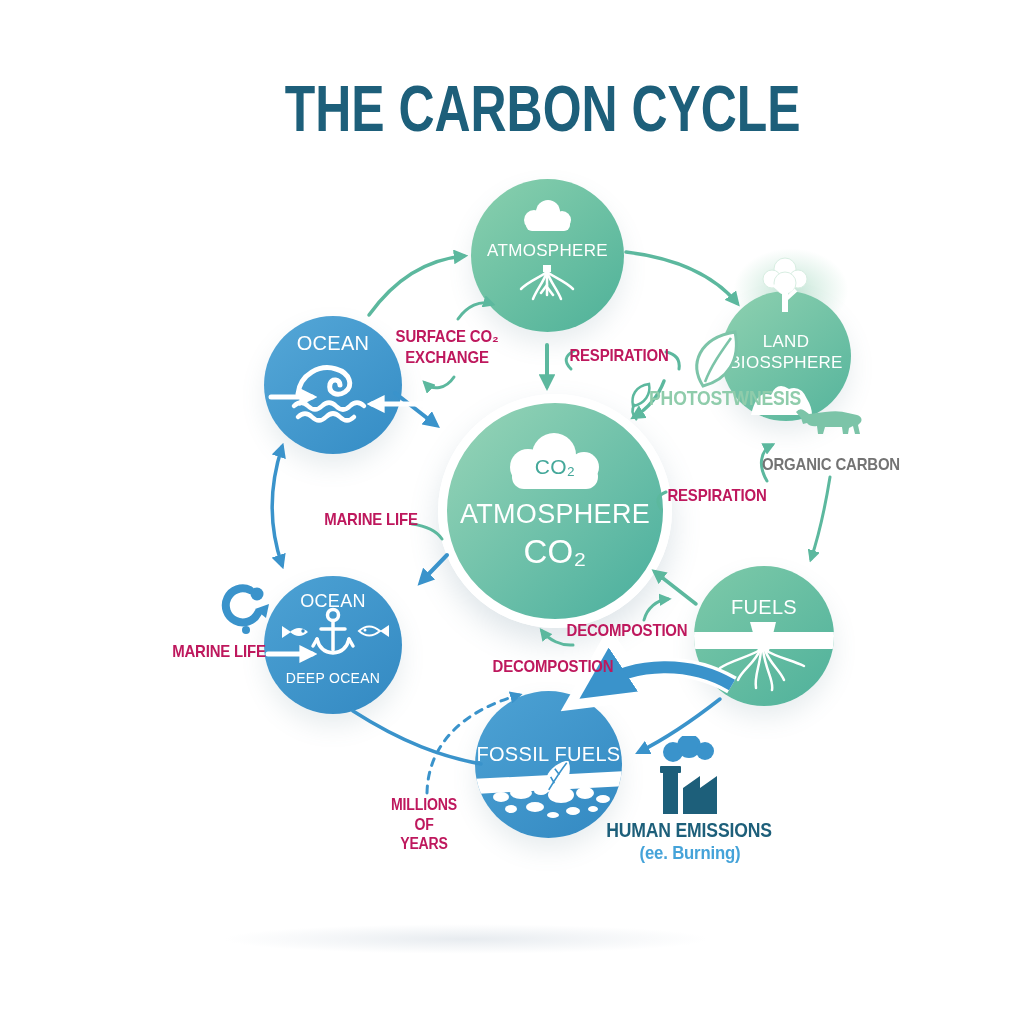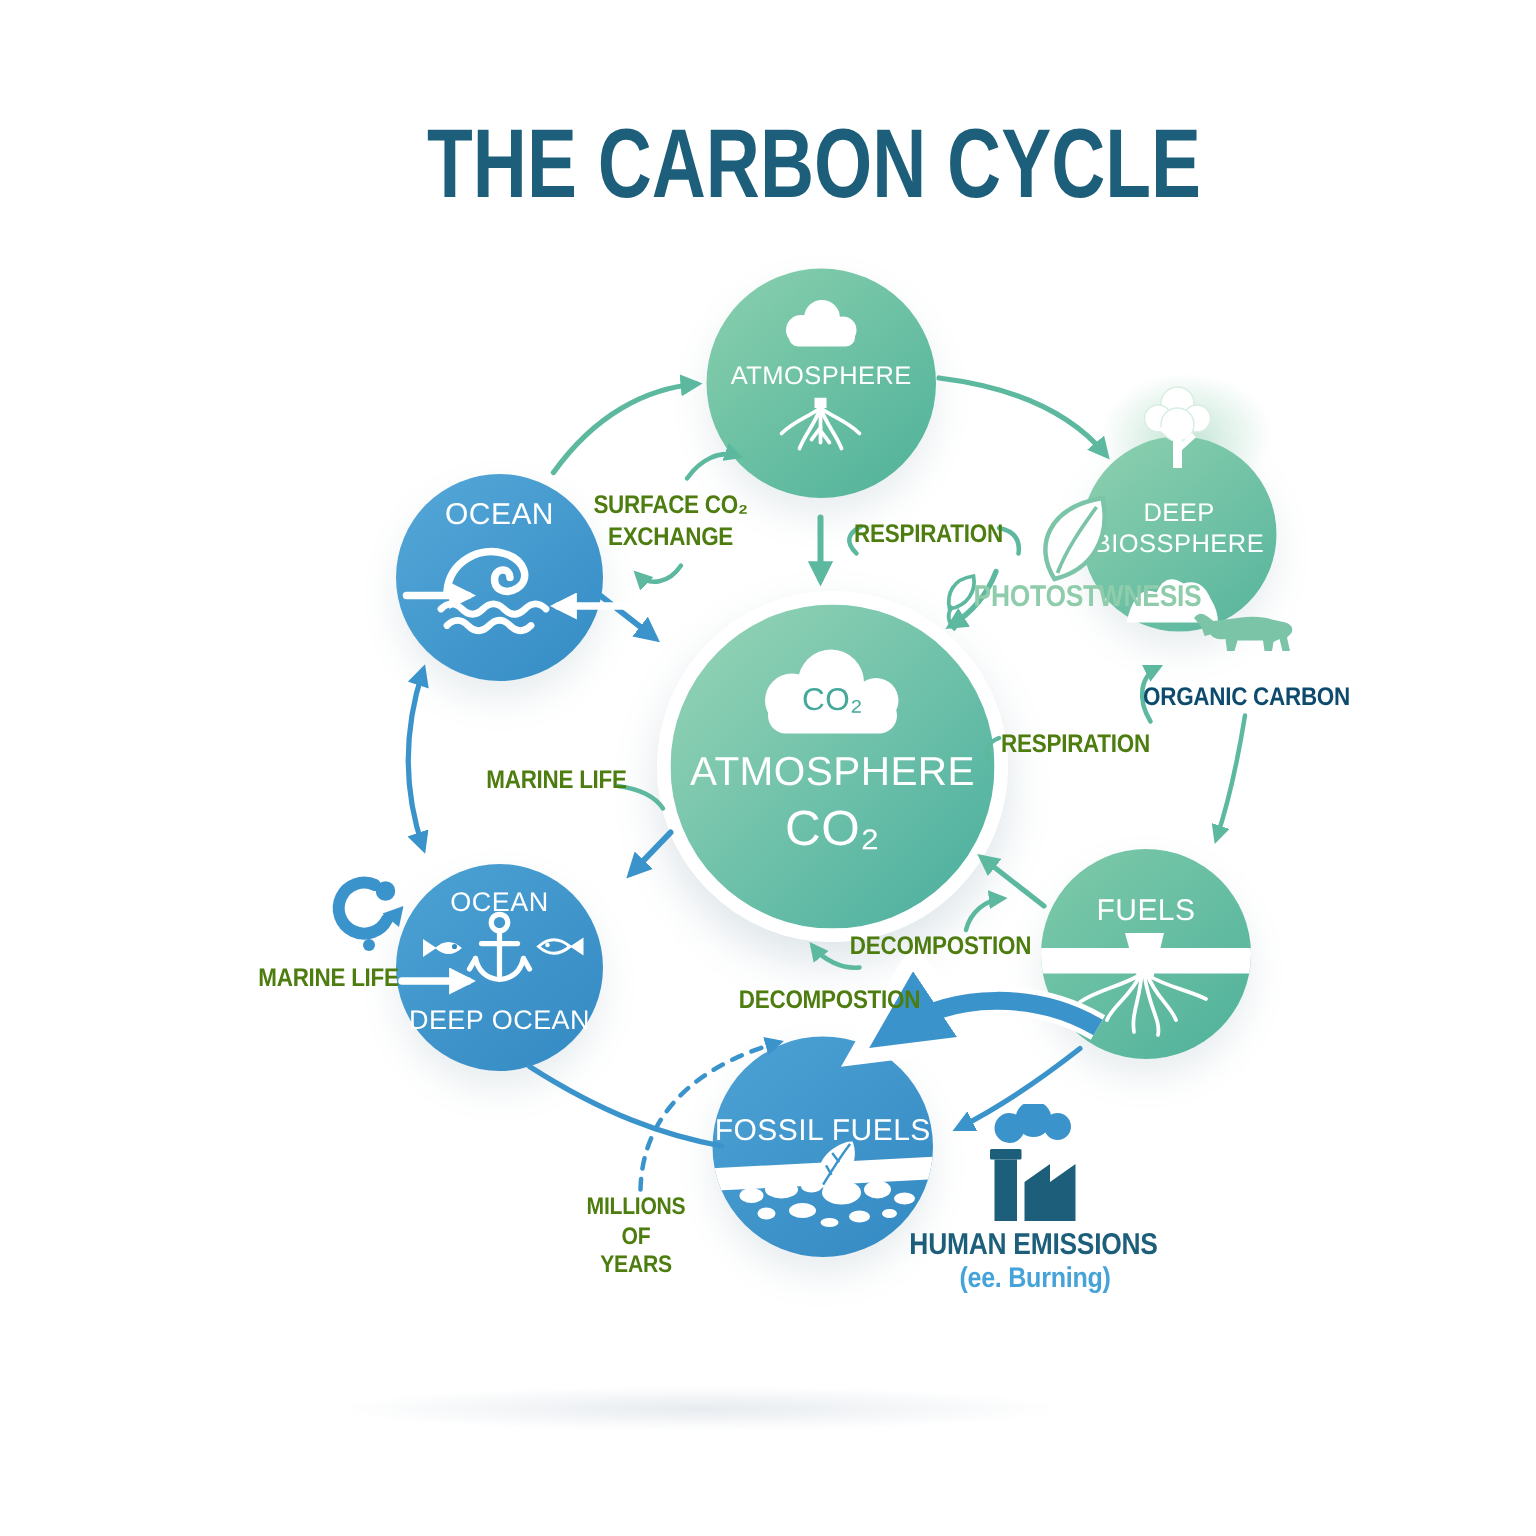--- a/index.html
+++ b/index.html
@@ -22,21 +22,21 @@
   .c-soil{left:663px;top:566px;width:140px;height:140px;overflow:hidden;
          background:linear-gradient(140deg,#7ecaa9,#4fb19b);}
   .c-deep{left:233px;top:576px;width:138px;height:138px;
          background:linear-gradient(140deg,#4da2d4,#3389c2);}
   .c-fossil{left:444px;top:691px;width:147px;height:147px;overflow:hidden;
          background:linear-gradient(140deg,#4da2d4,#3389c2);}
   .abs{position:absolute;}
   .clabel{position:absolute;left:0;right:0;text-align:center;color:#fff;font-weight:normal;
           letter-spacing:.3px;white-space:nowrap;}
   .lbl{position:absolute;transform:translateX(-50%);text-align:center;font-weight:bold;
-       color:#4d7c0f;letter-spacing:-0.2px;line-height:1.22;white-space:nowrap;z-index:7;}
+       color:#be185d;letter-spacing:-0.2px;line-height:1.22;white-space:nowrap;z-index:7;}
   .lbl .cond{display:block;transform:scaleX(0.88);}
   .svglayer{position:absolute;left:0;top:0;z-index:5;pointer-events:none;}
   .glow{position:absolute;left:702px;top:248px;width:116px;height:84px;z-index:0;
         background:radial-gradient(ellipse at center,rgba(150,210,182,.55),rgba(150,210,182,0) 70%);}
   .groundshadow{position:absolute;left:190px;top:924px;width:490px;height:30px;z-index:0;
         background:radial-gradient(ellipse at center,rgba(170,185,200,.28),rgba(170,185,200,0) 70%);}
   .soil-band{position:absolute;left:-6px;top:66px;width:152px;height:17px;background:#fff;}
   .ff-band{position:absolute;left:-8px;top:84px;width:164px;height:15px;background:#fff;
            transform:rotate(-3deg);}
 </style>
@@ -92,21 +92,21 @@
       <circle cx="28" cy="13" r="11"></circle>
         <circle cx="15" cy="23" r="9"></circle>
         <circle cx="41" cy="23" r="9"></circle>
         <circle cx="28" cy="27" r="11"></circle>
     </g>
     <rect x="25" y="28" width="6" height="28" fill="#fff"></rect>
     <path d="M28,38 L17,29 M28,44 L39,34" stroke="#fff" stroke-width="4"></path>
   </svg>
   <div class="circle c-land">
     <div class="clabel" style="top:40px;font-size:17px;line-height:1.25">
-      <span style="display:block">DEEP</span>
+      <span style="display:block">LAND</span>
       <span style="display:block">BIOSSPHERE</span>
     </div>
     <svg class="abs" style="left:28px;top:86px" width="66" height="40" viewBox="0 0 66 40">
       <path d="M2,38 Q8,12 22,18 Q28,4 40,12 Q52,8 58,22 Q63,30 63,38 z" fill="#fff"></path>
     </svg>
   </div>
   <svg class="abs" style="left:658px;top:328px;z-index:6" width="54" height="64" viewBox="0 0 54 64">
     <path d="M14,58 C0,36 10,10 46,4 C52,32 38,52 14,58 z" fill="#fff" stroke="#7cc4a8" stroke-width="3"></path>
     <path d="M42,10 C32,24 22,38 16,54" stroke="#7cc4a8" stroke-width="2.5" fill="none"></path>
   </svg>
@@ -162,21 +162,21 @@
         <path d="M7,33 l-4,7 M39,33 l4,7"></path>
       </g>
     </svg>
     <svg class="abs" style="left:92px;top:44px" width="34" height="22" viewBox="0 0 34 22">
       <g stroke="#fff" stroke-width="2" fill="none">
           <path d="M3,11 q10,-9 21,0 q-11,9 -21,0 z"></path>
         </g>
       <path d="M24,11 l9,-6 v12 z" fill="#fff"></path>
         <circle cx="9" cy="10" r="1.5" fill="#fff"></circle>
     </svg>
-    <div class="clabel" style="top:94px;font-size:18px">DEEP OCEAN</div>
+    <div class="clabel" style="top:94px;font-size:14px">DEEP OCEAN</div>
   </div>
   <svg class="abs" style="left:178px;top:582px;z-index:5" width="60" height="56" viewBox="0 0 60 56">
     <g fill="#3a93cb">
       <path d="M41,8 a17,17 0 1 0 8,23" fill="none" stroke="#3a93cb" stroke-width="8" stroke-linecap="round"></path>
       <circle cx="48" cy="12" r="6.5"></circle>
       <path d="M46,27 l14,-5 l-3,14 z"></path>
       <circle cx="37" cy="48" r="4"></circle>
     </g>
   </svg>
 
@@ -278,21 +278,21 @@
   <div class="lbl" style="left:416px;top:327px;font-size:17px">
     <span class="cond">SURFACE CO₂</span>
     <span class="cond">EXCHANGE</span>
   </div>
   <div class="lbl" style="left:588px;top:346px;font-size:17px">
     <span class="cond">RESPIRATION</span>
   </div>
   <div class="lbl" style="left:694px;top:386px;font-size:20px;color:#8fccab">
     <span class="cond">PHOTOSTWNESIS</span>
   </div>
-  <div class="lbl" style="left:800px;top:455px;font-size:17px;color:#0c4a6e">
+  <div class="lbl" style="left:800px;top:455px;font-size:17px;color:#737373">
     <span class="cond">ORGANIC CARBON</span>
   </div>
   <div class="lbl" style="left:686px;top:486px;font-size:17px">
     <span class="cond">RESPIRATION</span>
   </div>
   <div class="lbl" style="left:340px;top:510px;font-size:17px">
     <span class="cond">MARINE LIFE</span>
   </div>
   <div class="lbl" style="left:596px;top:621px;font-size:17px">
     <span class="cond">DECOMPOSTION</span>

